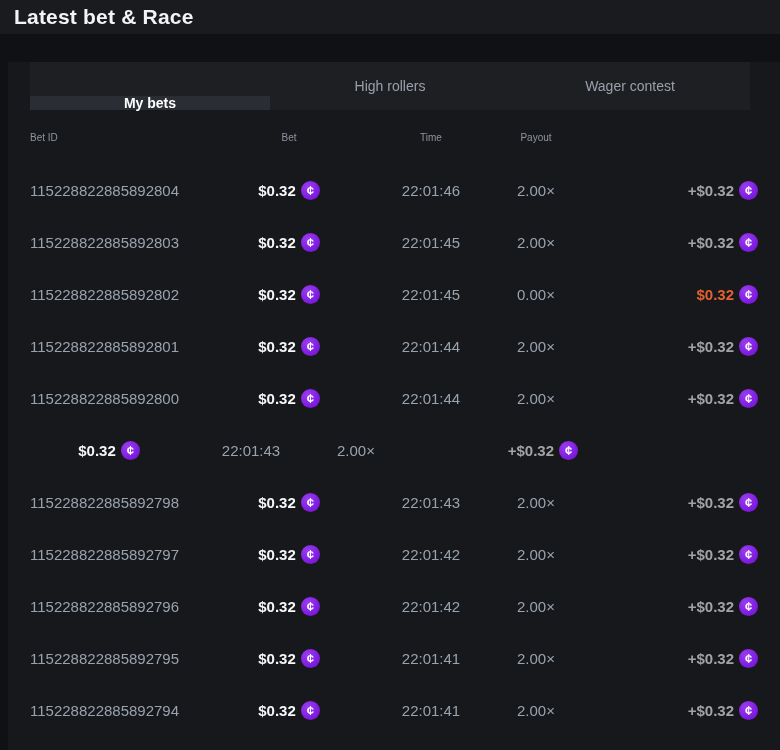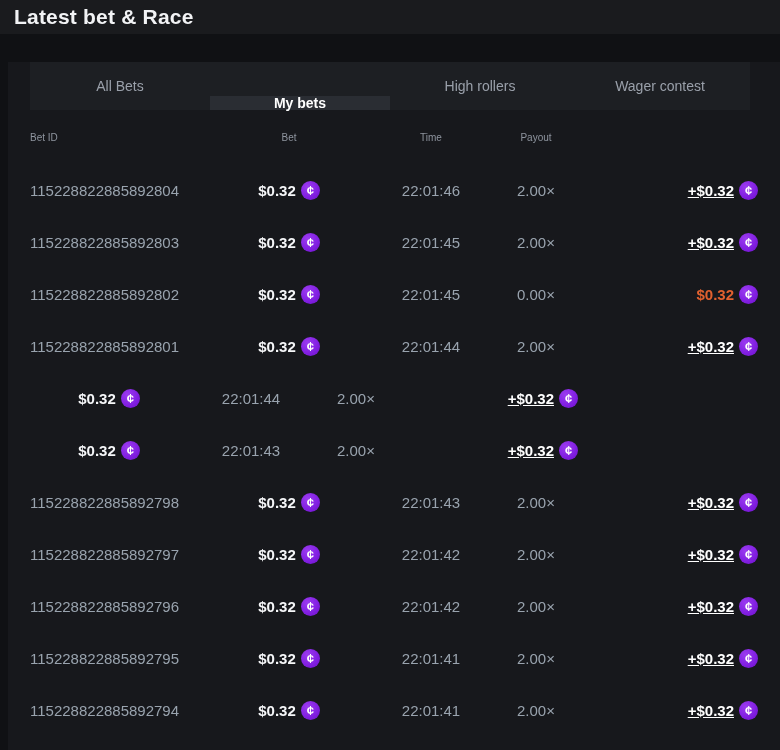--- a/index.html
+++ b/index.html
@@ -79,21 +79,21 @@
   .c2 { width: 158px; display: flex; align-items: center; justify-content: center; }
   .c3 { width: 126px; text-align: center; }
   .c4 { width: 84px;  text-align: center; }
   .c5 { width: 180px; display: flex; align-items: center; justify-content: flex-end; }
   .thead .c2, .thead .c3, .thead .c4 { text-align: center; display: block; }
   .thead .c5 { display: block; text-align: right; }
 
   .row .c1 { color: #99a3ae; }
   .row .c3, .row .c4 { color: #99a3ae; }
   .bet-amount { color: #f5f6f8; font-weight: 700; }
-  .profit-amount.win  { color: #ffffff; font-weight: 700; text-decoration: underline; }
+  .profit-amount.win  { color: #a3a3a3; font-weight: 700; }
   .profit-amount.loss { color: #e2612f; font-weight: 700; }
 
   .coin {
     width: 19px;
     height: 19px;
     border-radius: 50%;
     background: radial-gradient(circle at 35% 30%, #9b3bf0 0%, #8220e2 55%, #6f10c9 100%);
     color: #ffffff;
     font-size: 13px;
     font-weight: 700;
@@ -107,21 +107,20 @@
 </head>
 <body>
 
 <header class="topbar">
   <h1>Latest bet &amp; Race</h1>
 </header>
 
 <div class="panel">
 
   <nav class="tabs">
-    <div class="tab">All Bets</div>
     <div class="tab active">My bets</div>
     <div class="tab">High rollers</div>
     <div class="tab">Wager contest</div>
   </nav>
 
   <div class="thead">
     <div class="c1">Bet ID</div>
     <div class="c2">Bet</div>
     <div class="c3">Time</div>
     <div class="c4">Payout</div>
@@ -174,20 +173,21 @@
           <span class="coin">¢</span>
         </div>
         <div class="c3">22:01:44</div>
         <div class="c4">2.00×</div>
         <div class="c5">
           <span class="profit-amount win">+$0.32</span>
           <span class="coin">¢</span>
         </div>
       </div>
       <div class="row">
+        <div class="c1">115228822885892800</div>
         <div class="c2">
           <span class="bet-amount">$0.32</span>
           <span class="coin">¢</span>
         </div>
         <div class="c3">22:01:44</div>
         <div class="c4">2.00×</div>
         <div class="c5">
           <span class="profit-amount win">+$0.32</span>
           <span class="coin">¢</span>
         </div>

